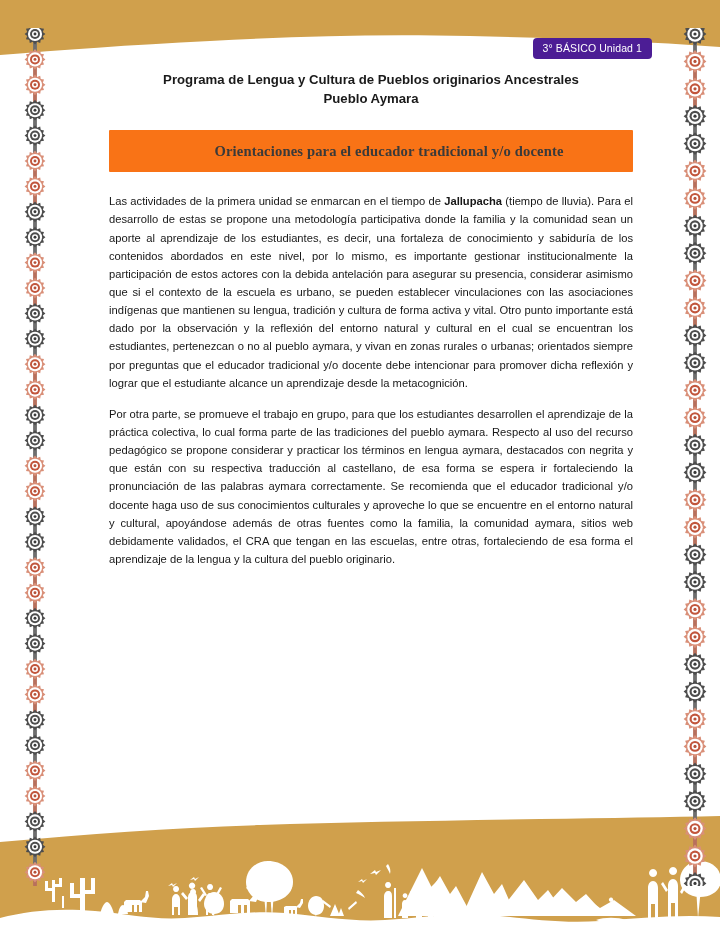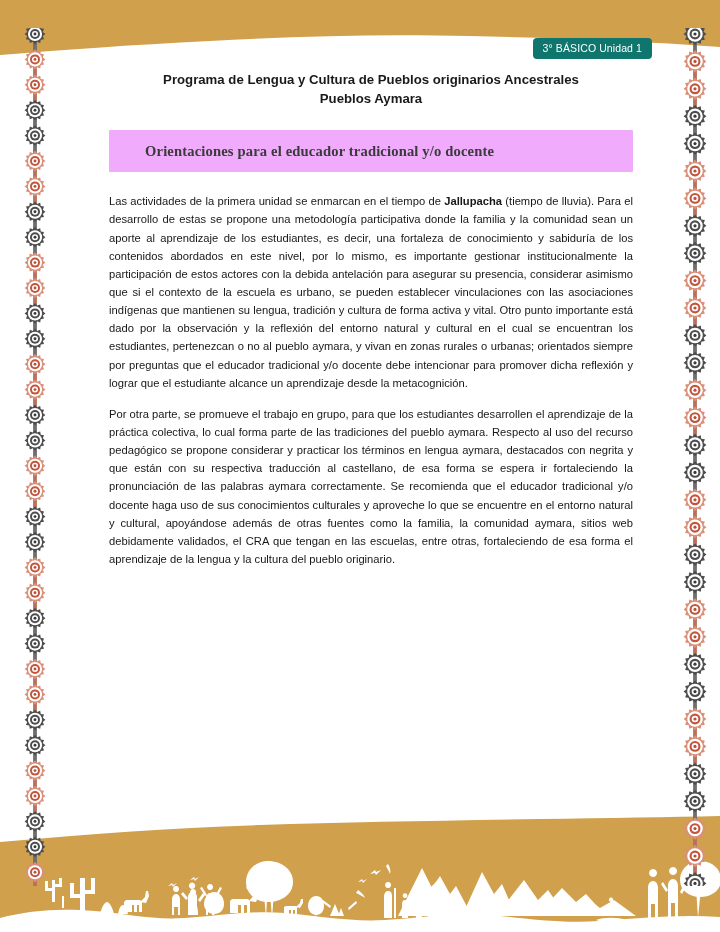--- a/index.html
+++ b/index.html
@@ -32,21 +32,21 @@
     z-index: 2;
     pointer-events: none;
   }
   .top-band svg { display: block; width: 720px; height: 60px; }
 
   
   .unit-badge {
     position: absolute;
     top: 38px;
     right: 68px;
-    background: #0f766e;
+    background: #4c1d95;
     color: #ffffff;
     font-size: 10.5px;
     font-weight: 400;
     letter-spacing: 0.1px;
     padding: 4px 10px 5px 10px;
     border-radius: 4px;
     white-space: nowrap;
     z-index: 5;
     font-family: "Liberation Sans", sans-serif;
   }
@@ -90,26 +90,27 @@
     color: #1a1a1a;
     line-height: 1.45;
     margin: 8px 0 0 0;
     padding: 0 18px;
     font-family: "Liberation Sans", sans-serif;
   }
   .doc-title .line2 { display: block; }
 
   .section-banner {
     margin: 22px 36px 0 36px;
-    background: #f0abfc;
+    background: #f97316;
     height: 42px;
     display: flex;
     align-items: center;
     padding-left: 36px;
     border-radius: 1px;
+    justify-content: center;
   }
   .section-banner-text {
     font-family: "Liberation Serif", serif;
     font-weight: bold;
     font-size: 14.6px;
     color: #3a3a3a;
     letter-spacing: 0.15px;
   }
 
   .body-copy {
@@ -733,21 +734,21 @@
             <circle cx="17" cy="855.4" r="1.5960000000000003" fill="#3a3a3a"></circle>
           </g>
         </g>
     </svg>
   </div>
 
   <div class="content">
 
     <h1 class="doc-title">
       <span>Programa de Lengua y Cultura de Pueblos originarios Ancestrales</span>
-      <span class="line2">Pueblos Aymara</span>
+      <span class="line2">Pueblo Aymara</span>
     </h1>
 
     <div class="section-banner">
       <span class="section-banner-text">Orientaciones para el educador tradicional y/o docente</span>
     </div>
 
     <div class="body-copy" id="body-copy">
         <p><span>Las actividades de la primera unidad se enmarcan en el tiempo de </span><b>Jallupacha</b><span> (tiempo de lluvia). Para el desarrollo de estas se propone una metodología participativa donde la familia y la comunidad sean un aporte al aprendizaje de los estudiantes, es decir, una fortaleza de conocimiento y sabiduría de los contenidos abordados en este nivel, por lo mismo, es importante gestionar institucionalmente la participación de estos actores con la debida antelación para asegurar su presencia, considerar asimismo que si el contexto de la escuela es urbano, se pueden establecer vinculaciones con las asociaciones indígenas que mantienen su lengua, tradición y cultura de forma activa y vital.  Otro punto importante está dado por la observación y la reflexión del entorno natural y cultural en el cual se encuentran los estudiantes, pertenezcan o no al pueblo aymara, y vivan en zonas rurales o urbanas; orientados siempre por preguntas que el educador tradicional y/o docente debe intencionar para promover dicha reflexión y lograr que el estudiante alcance un aprendizaje desde la metacognición.</span></p>
         <p><span>Por otra parte, se promueve el trabajo en grupo, para que los estudiantes desarrollen el aprendizaje de la práctica colectiva, lo cual forma parte de las tradiciones del pueblo aymara. Respecto al uso del recurso pedagógico se propone considerar y practicar los términos en lengua aymara, destacados con negrita y que están con su respectiva traducción al castellano, de esa forma se espera ir fortaleciendo la pronunciación de las palabras aymara correctamente. Se recomienda que el educador tradicional y/o docente haga uso de sus conocimientos culturales y aproveche lo que se encuentre en el entorno natural y cultural, apoyándose además de otras fuentes como la familia, la comunidad aymara, sitios web debidamente validados, el CRA que tengan en las escuelas, entre otras, fortaleciendo de esa forma el aprendizaje de la lengua y la cultura del pueblo originario.</span></p>
       </div>

